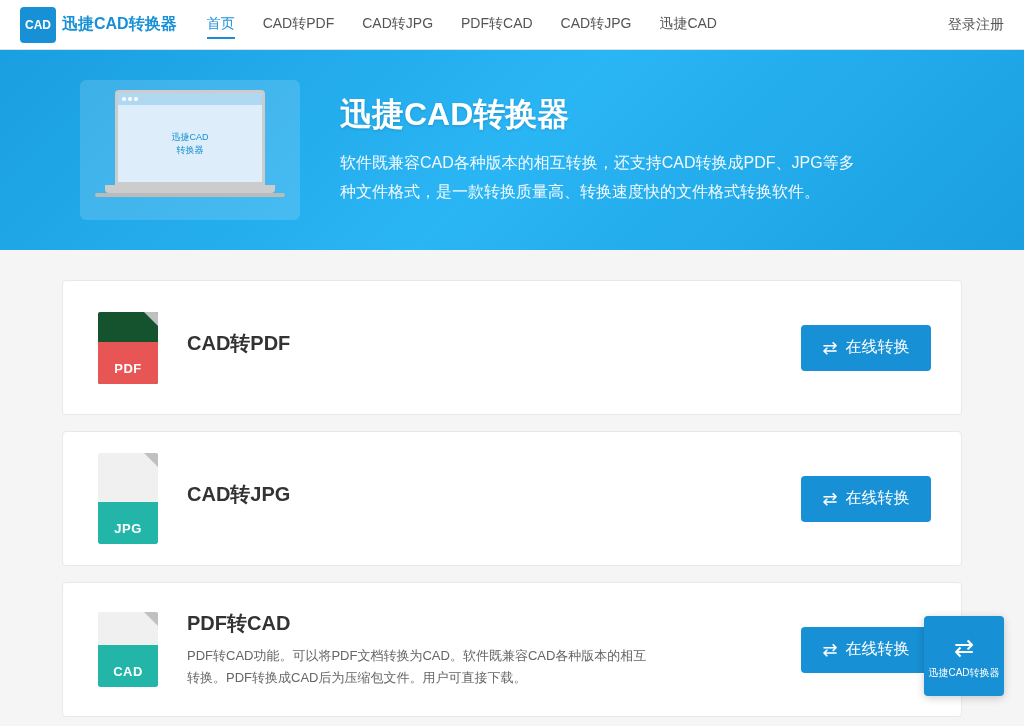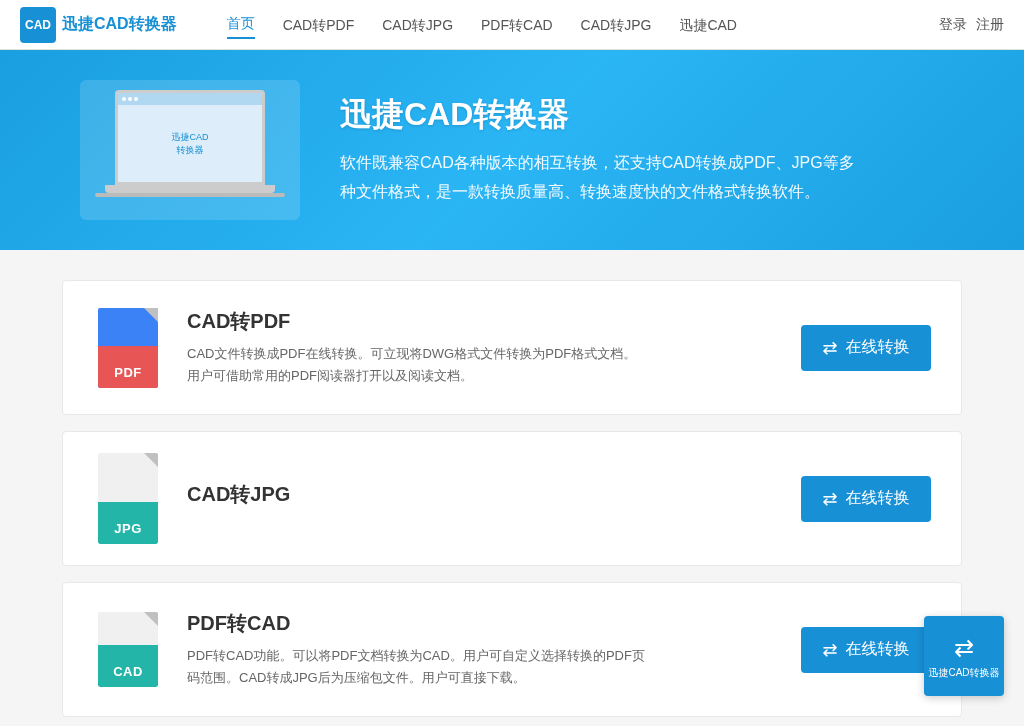--- a/index.html
+++ b/index.html
@@ -34,39 +34,38 @@
       font-size: 12px;
       margin-right: 6px;
     }
     .nav-logo-text {
       font-size: 16px;
       font-weight: bold;
       color: #1890d5;
     }
     .nav-links {
       display: flex;
-      align-items: flex-end;
+      align-items: flex-start;
       gap: 28px;
       flex: 1;
-      margin-left: 20px;
     }
     .nav-link {
       font-size: 14px;
       color: #555;
       cursor: pointer;
       text-decoration: none;
       padding: 4px 0;
     }
     .nav-link.active {
       color: #1890d5;
       border-bottom: 2px solid #1890d5;
     }
     .nav-auth {
       display: flex;
-      gap: 9px;
+      gap: 0;
       color: #555;
       font-size: 14px;
     }
     .nav-auth span {
       cursor: pointer;
       color: #555;
     }
 
     
     .hero {
@@ -191,22 +190,22 @@
       left: 50%;
       transform: translateX(-50%);
       color: #fff;
       font-weight: bold;
       font-size: 13px;
       letter-spacing: 0.5px;
       white-space: nowrap;
     }
     .icon-pdf .file-body {
       width: 60px;
-      height: 80px;
-      background: #3b82f6;
+      height: 72px;
+      background: #14532d;
       border-radius: 2px;
       position: relative;
       overflow: hidden;
     }
     .icon-pdf .file-body::before {
       content: '';
       position: absolute;
       top: 0; right: 0;
       width: 0; height: 0;
       border-style: solid;
@@ -324,21 +323,20 @@
 
   <div class="conv-card">
     <div class="conv-icon icon-pdf">
       <div class="file-body">
         <div class="file-color-area"></div>
         <span class="file-badge">PDF</span>
       </div>
     </div>
     <div class="conv-info">
       <div class="conv-title">CAD转PDF</div>
-      <div class="conv-desc">CAD文件转换成PDF在线转换。可立现将DWG格式文件转换为PDF格式文档。用户可借助常用的PDF阅读器打开以及阅读文档。</div>
     </div>
     <button class="conv-btn">
       <span class="conv-btn-icon">⇄</span>
       <span>在线转换</span>
     </button>
   </div>
 
   <div class="conv-card">
     <div class="conv-icon icon-jpg">
       <div class="file-body">
@@ -357,21 +355,21 @@
 
   <div class="conv-card">
     <div class="conv-icon icon-cad-from-pdf">
       <div class="file-body">
         <div class="file-color-area"></div>
         <span class="file-badge">CAD</span>
       </div>
     </div>
     <div class="conv-info">
       <div class="conv-title">PDF转CAD</div>
-      <div class="conv-desc">PDF转CAD功能。可以将PDF文档转换为CAD。用户可自定义选择转换的PDF页码范围。CAD转成JPG后为压缩包文件。用户可直接下载。</div>
+      <div class="conv-desc">PDF转CAD功能。可以将PDF文档转换为CAD。软件既兼容CAD各种版本的相互转换。PDF转换成CAD后为压缩包文件。用户可直接下载。</div>
     </div>
     <button class="conv-btn">
       <span class="conv-btn-icon">⇄</span>
       <span>在线转换</span>
     </button>
   </div>
 
 </main>
 
 <div class="float-cad">

